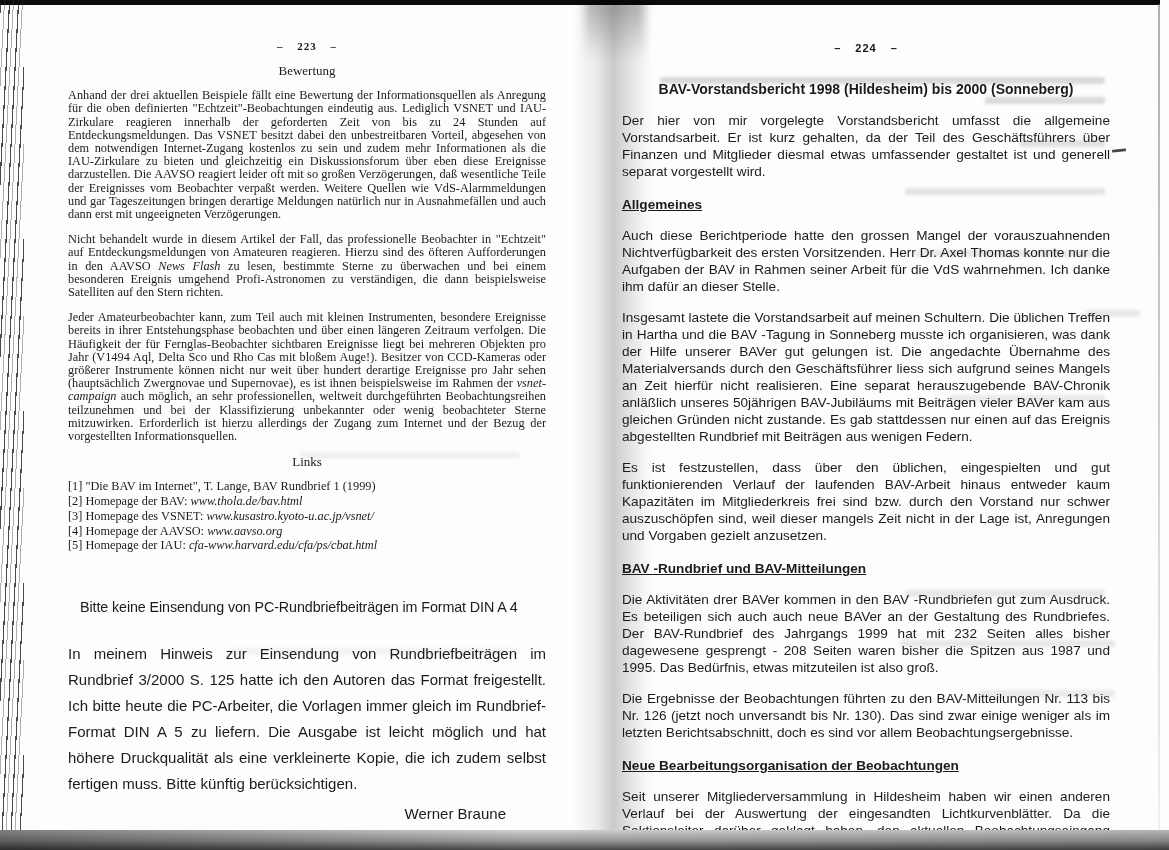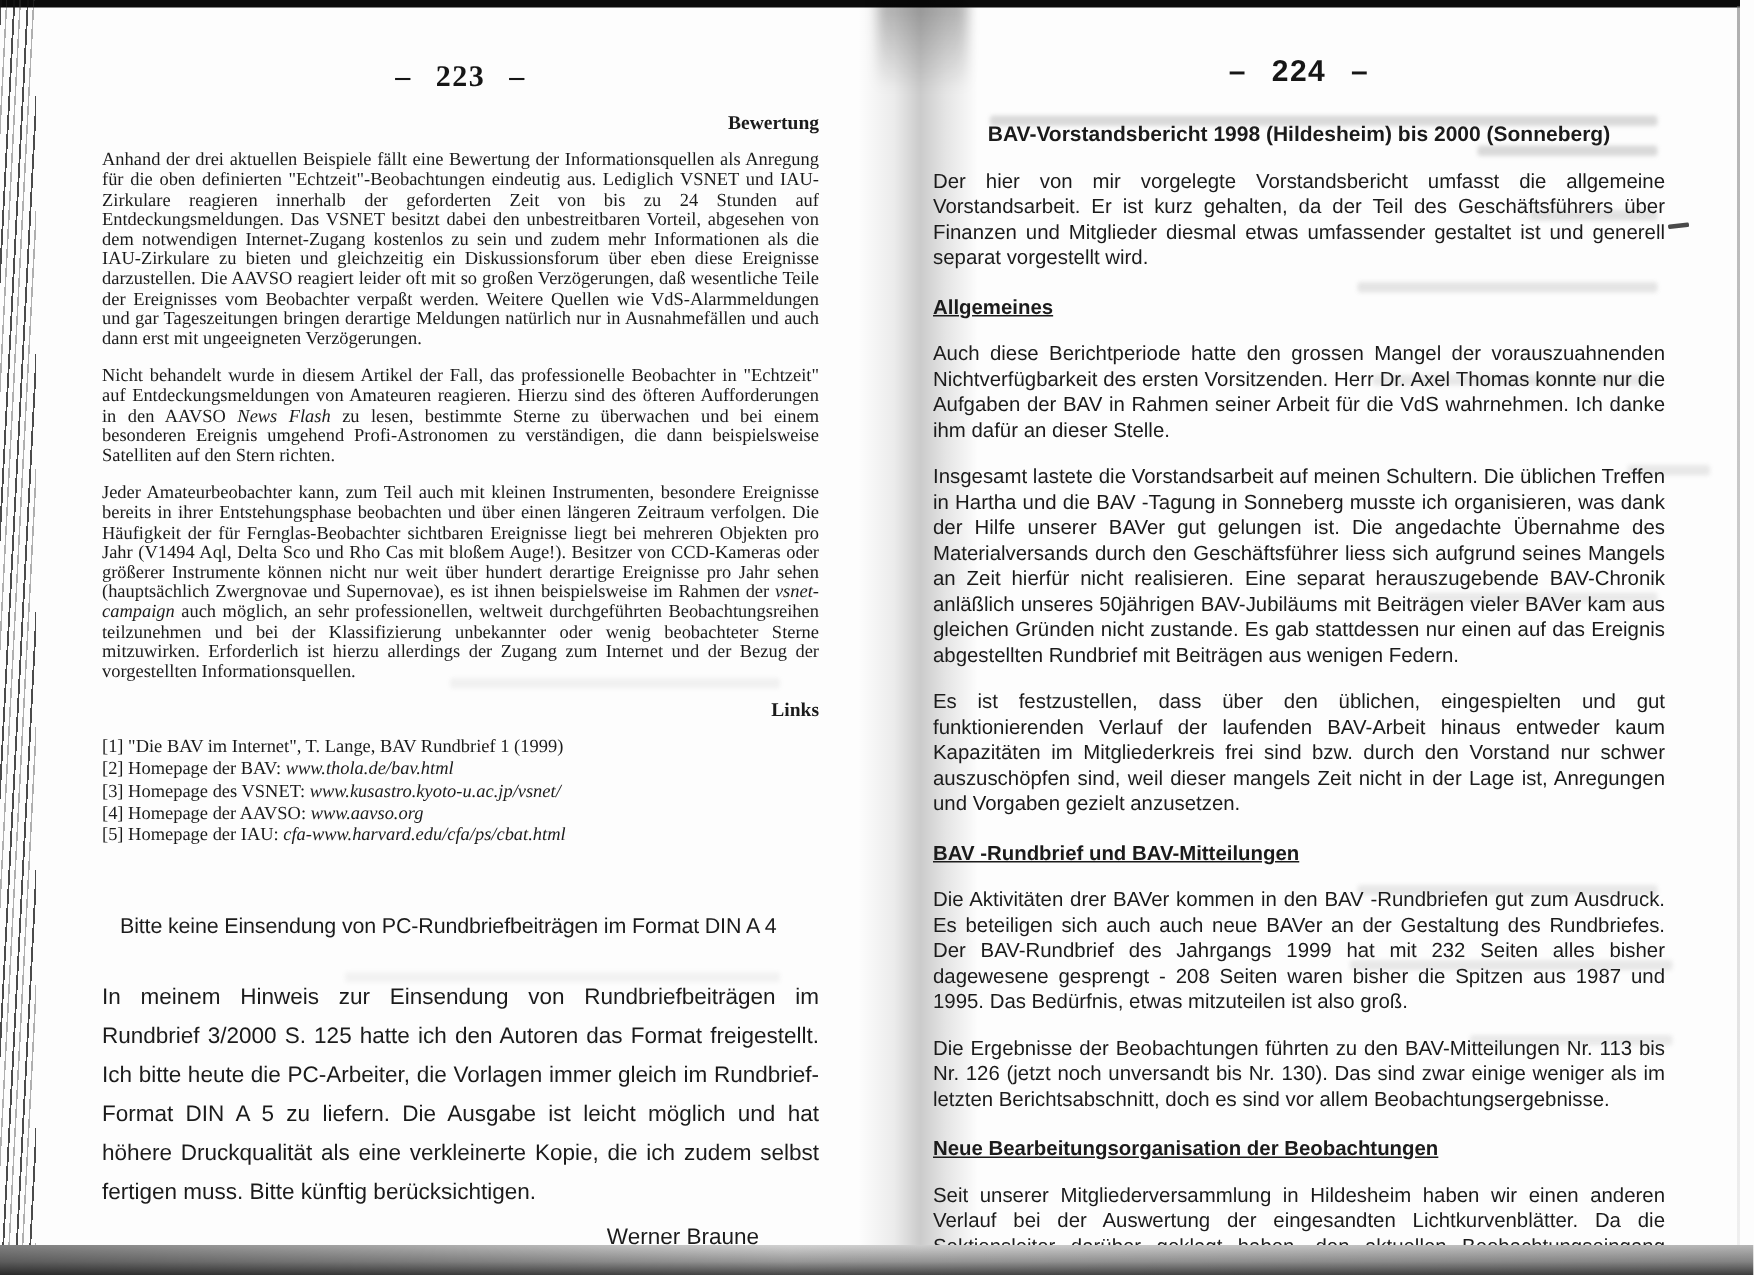--- a/index.html
+++ b/index.html
@@ -47,26 +47,26 @@
     position:absolute;left:1112px;top:149px;width:14px;height:2.5px;
     background:#4a4a4a;transform:rotate(-6deg);border-radius:1px;
   }
   
   .page{position:absolute;top:0;}
   .page-inner{position:relative;}
   #page-left{left:68px;width:478px;top:40px;}
   #page-right{left:622px;width:488px;top:40px;}
 
   .pgnum{
-    text-align:center;font-size:20px;font-weight:bold;letter-spacing:1px;
+    text-align:center;font-size:11px;font-weight:bold;letter-spacing:1px;
     word-spacing:10px;margin:0 0 2px 0;color:#161616;
   }
   
   .a1{font-size:12.3px;line-height:13.2px;text-align:justify;}
-  .a1 h3{font-size:13px;margin:12px 0 0 0;font-weight:bold;text-align:right;}
+  .a1 h3{font-size:13px;margin:12px 0 0 0;font-weight:normal;text-align:center;}
   .a1 p{margin:12px 0 0 0;}
   .a1 .links-list{margin:11px 0 0 0;line-height:14.7px;}
   .a1 .links-list div{white-space:nowrap;}
   .a1 .sig{text-align:right;padding-right:10px;margin-top:22px;font-size:12.6px;}
   i.it{font-style:italic;margin-top:40px;}
   
   .a2{font-family:"Liberation Sans","DejaVu Sans",sans-serif;}
   .a2 h2{
     font-size:14.3px;font-weight:normal;margin:46px 0 0 12px;
     letter-spacing:-.1px;white-space:nowrap;

